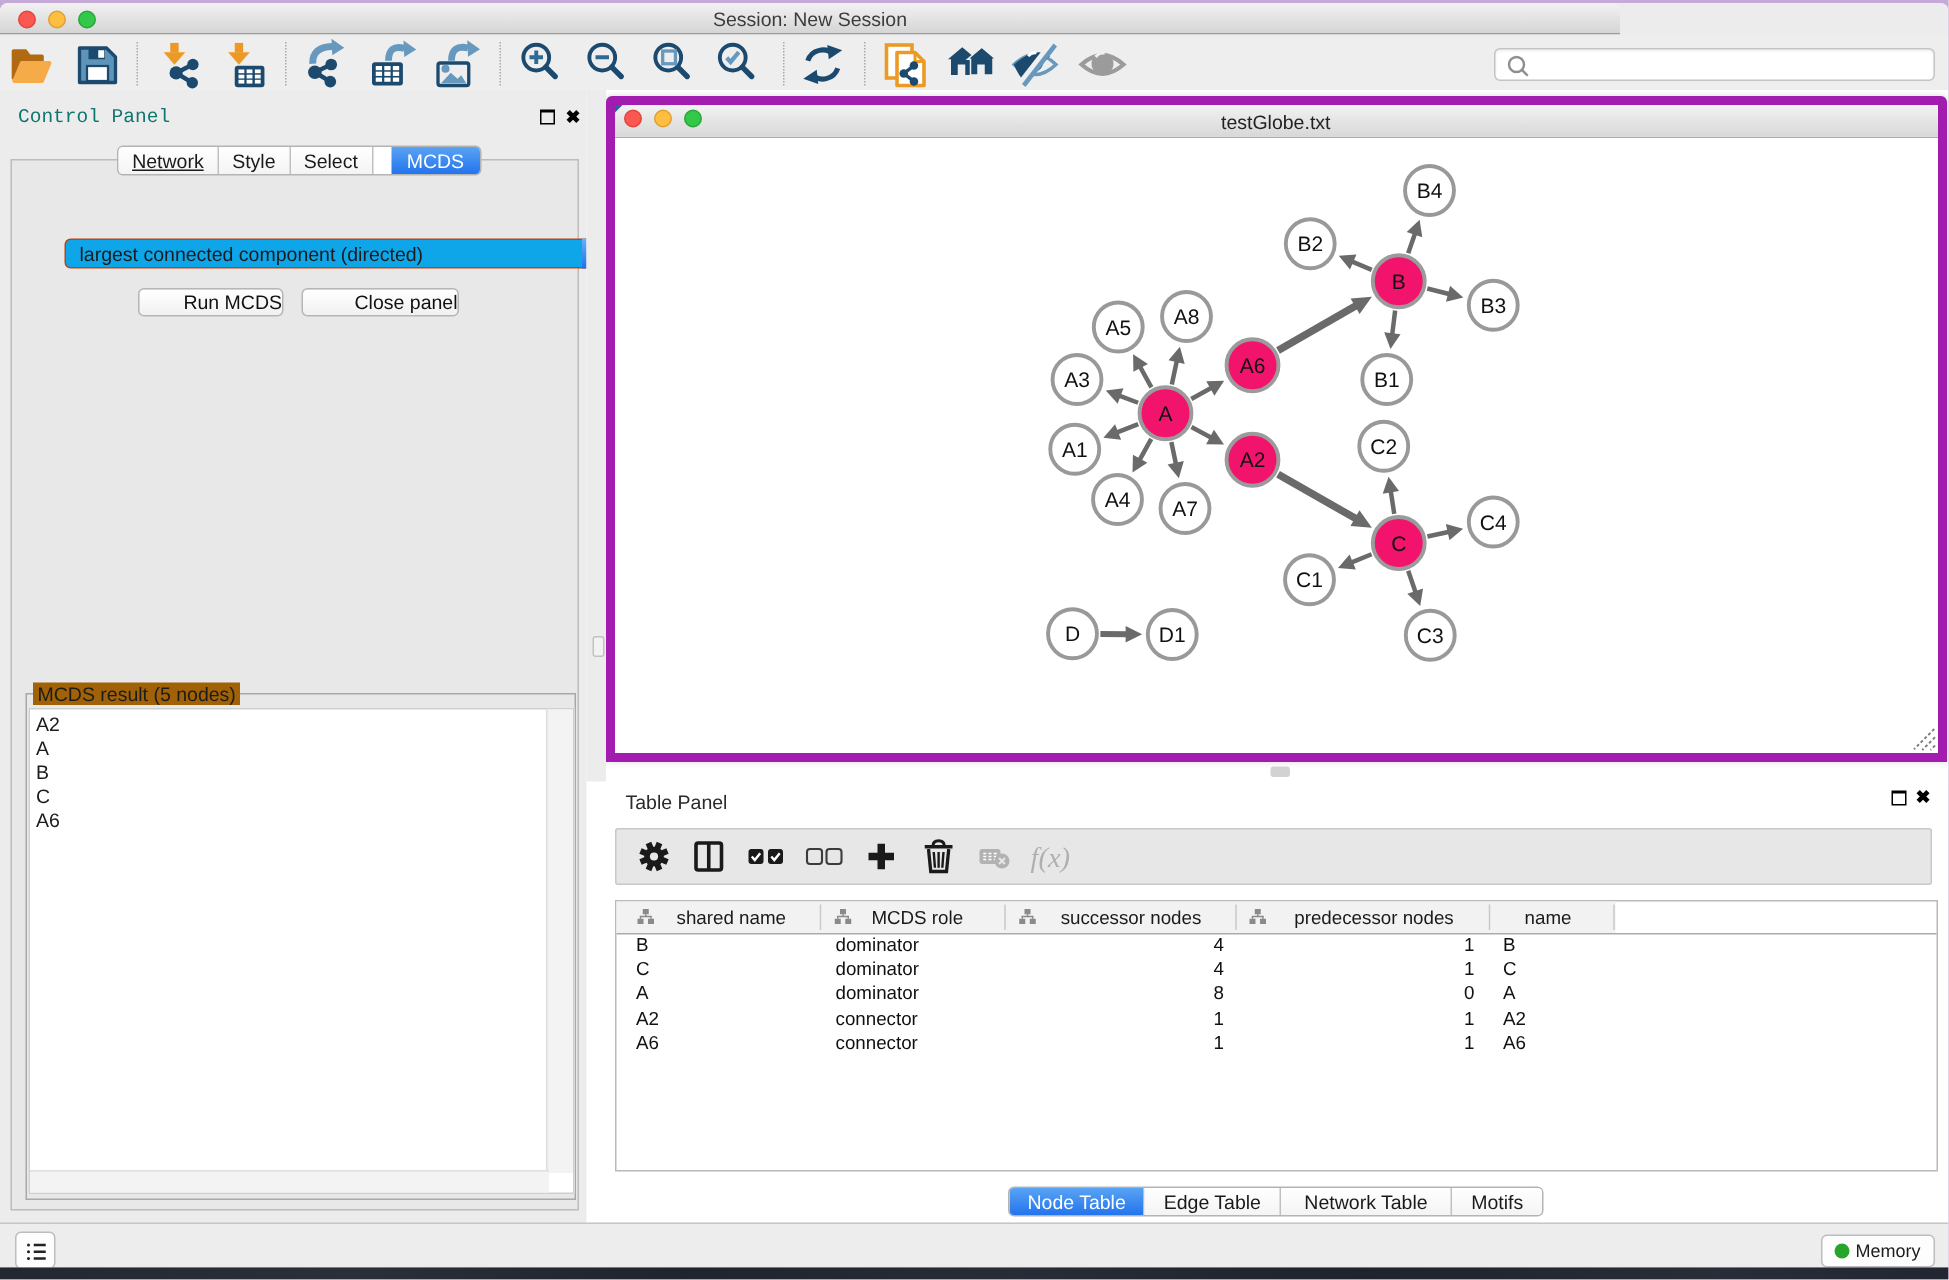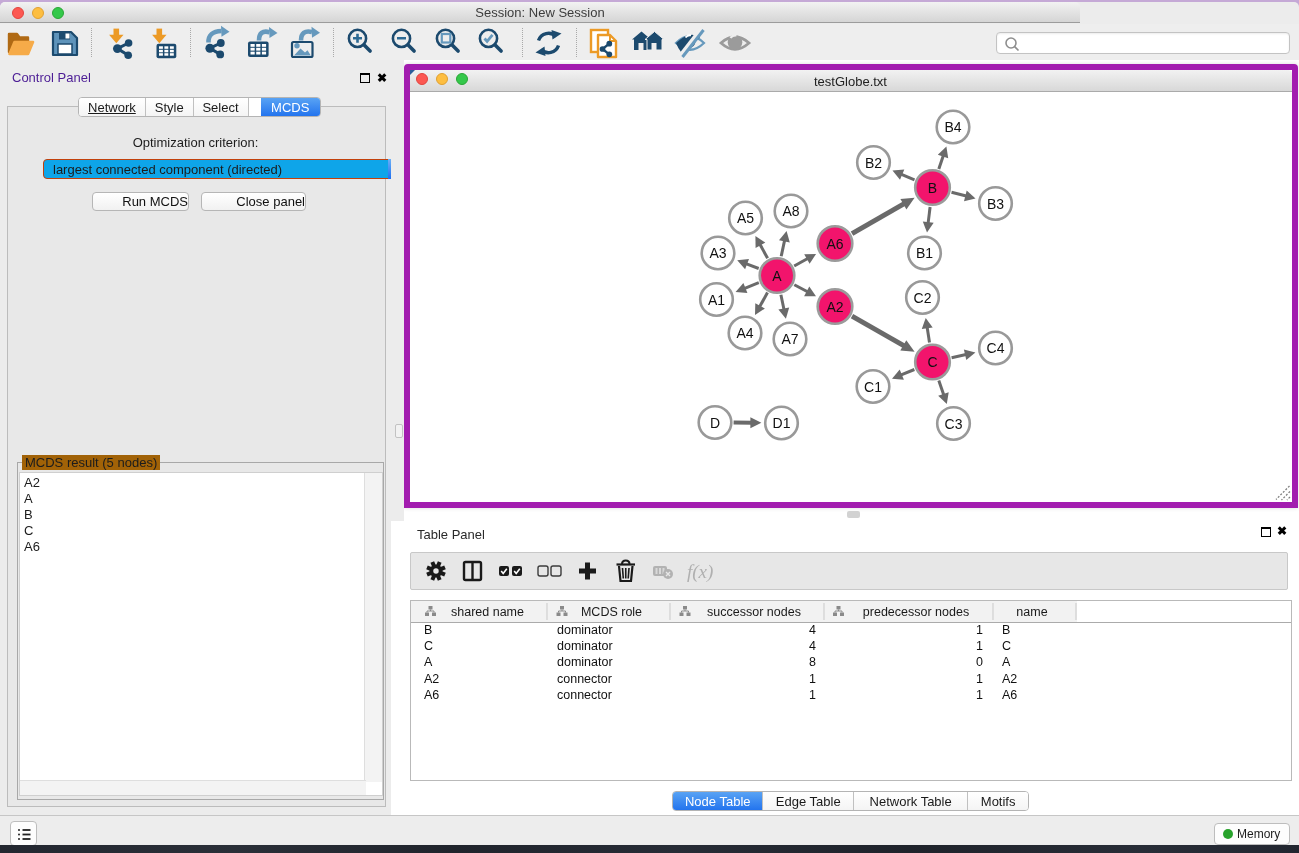--- a/index.html
+++ b/index.html
@@ -10,21 +10,21 @@
 .tl { position:absolute; top:4.5px; width:12px; height:12px; border-radius:50%; }
 #titlebar .t-red { left:12px; background:#fc5852; border:1px solid #e2443e; }
 #titlebar .t-yel { left:32px; background:#fdbe41; border:1px solid #e0a032; }
 #titlebar .t-grn { left:52px; background:#34c84a; border:1px solid #2aa636; }
 #title-text { position:absolute; top:3px; left:0; width:100%; text-align:center; font-size:13px; color:#3c3c3c; }
 #toolbar { position:absolute; left:0; top:22px; width:1299px; height:37px; background:#eeeeee; border-bottom:1px solid #cccccc; }
 .tbsep { position:absolute; top:4px; height:29px; width:0; border-left:1px dotted #a9a9a9; }
 #searchbox { position:absolute; left:996px; top:8px; width:294px; height:22px; background:#fff; border:1px solid #c3c3c3; border-radius:4px; box-shadow:inset 0 1px 2px rgba(0,0,0,0.08); }
 
 #cp { position:absolute; left:0; top:58px; width:391px; height:755px; background:#ececec; }
-#cp-title { position:absolute; left:12px; top:10px; font-size:13px; color:#4c1d95; }
+#cp-title { position:absolute; left:12px; top:10px; font-size:13px; color:#0f766e;font-family:Liberation Mono, monospace; }
 .winbtn-sq { position:absolute; width:10px; height:10px; border:1.7px solid #000; border-top:2.8px solid #000; }
 .winbtn-x { position:absolute; font-size:12px; font-weight:bold; color:#000; }
 #cp-box { position:absolute; left:7px; top:46px; width:379px; height:701px; background:#e8e8e8; border:1px solid #bcbcbc; }
 .seg { position:absolute; display:flex; height:20px; border:1px solid #b4b4b4; border-radius:4px; background:#fff; overflow:hidden; }
 .seg > div { font-size:13px; text-align:center; line-height:19px; border-right:1px solid #c0c0c0; color:#1a1a1a; background:linear-gradient(#ffffff,#f4f4f4); }
 .seg > div:last-child { border-right:none; }
 .seg > div.sel { background:linear-gradient(#59a3f4,#2374ee); color:#fff; }
 #opt-label { position:absolute; left:0; top:74.5px; width:100%; text-align:center; font-size:13px; }
 #combo { position:absolute; left:43px; top:98.5px; width:368px; height:20px; background:#0ea5e9; border:1px solid #c2410c; border-radius:4px; font-size:13px; line-height:19px; }
 #combo .stepper { position:absolute; right:-1px; top:-1px; width:23px; height:20px; border-radius:0 4px 4px 0; background:linear-gradient(#6cb0f7,#1e6ff0); }
@@ -196,21 +196,20 @@
     <div id="cp-title">Control Panel</div>
     <div class="winbtn-sq" style="left:360px; top:13px;"></div>
     <div class="winbtn-x" style="left:377px; top:11px;">✖</div>
     <div id="cp-box"></div>
     <div class="seg" style="left:78px; top:37px; width:243px;">
       <div style="width:73px;text-decoration:underline;">Network</div>
       <div style="width:52px;">Style</div>
       <div style="width:60px;">Select</div>
       <div style="width:65px;margin-left:12px;" class="sel">MCDS</div>
     </div>
-    <div id="opt-label">Optimization criterion:</div>
     <div id="combo"><span style="padding-left:9px;">largest connected component (directed)</span>
       <div class="stepper">
           <svg width="23" height="20" style="position:absolute;left:0;top:0;">
             <path d="M7.5,7.5 L11.5,3.5 L15.5,7.5 M7.5,12.5 L11.5,16.5 L15.5,12.5" stroke="#fff" stroke-width="2.2" fill="none" stroke-linecap="round" stroke-linejoin="round"></path>
           </svg>
         </div>
     </div>
     <div class="btn" style="left:92px; top:132px; width:97px;">Run MCDS</div>
     <div class="btn" style="left:201px; top:132px; width:105px;">Close panel</div>
     <div id="groupbox">

